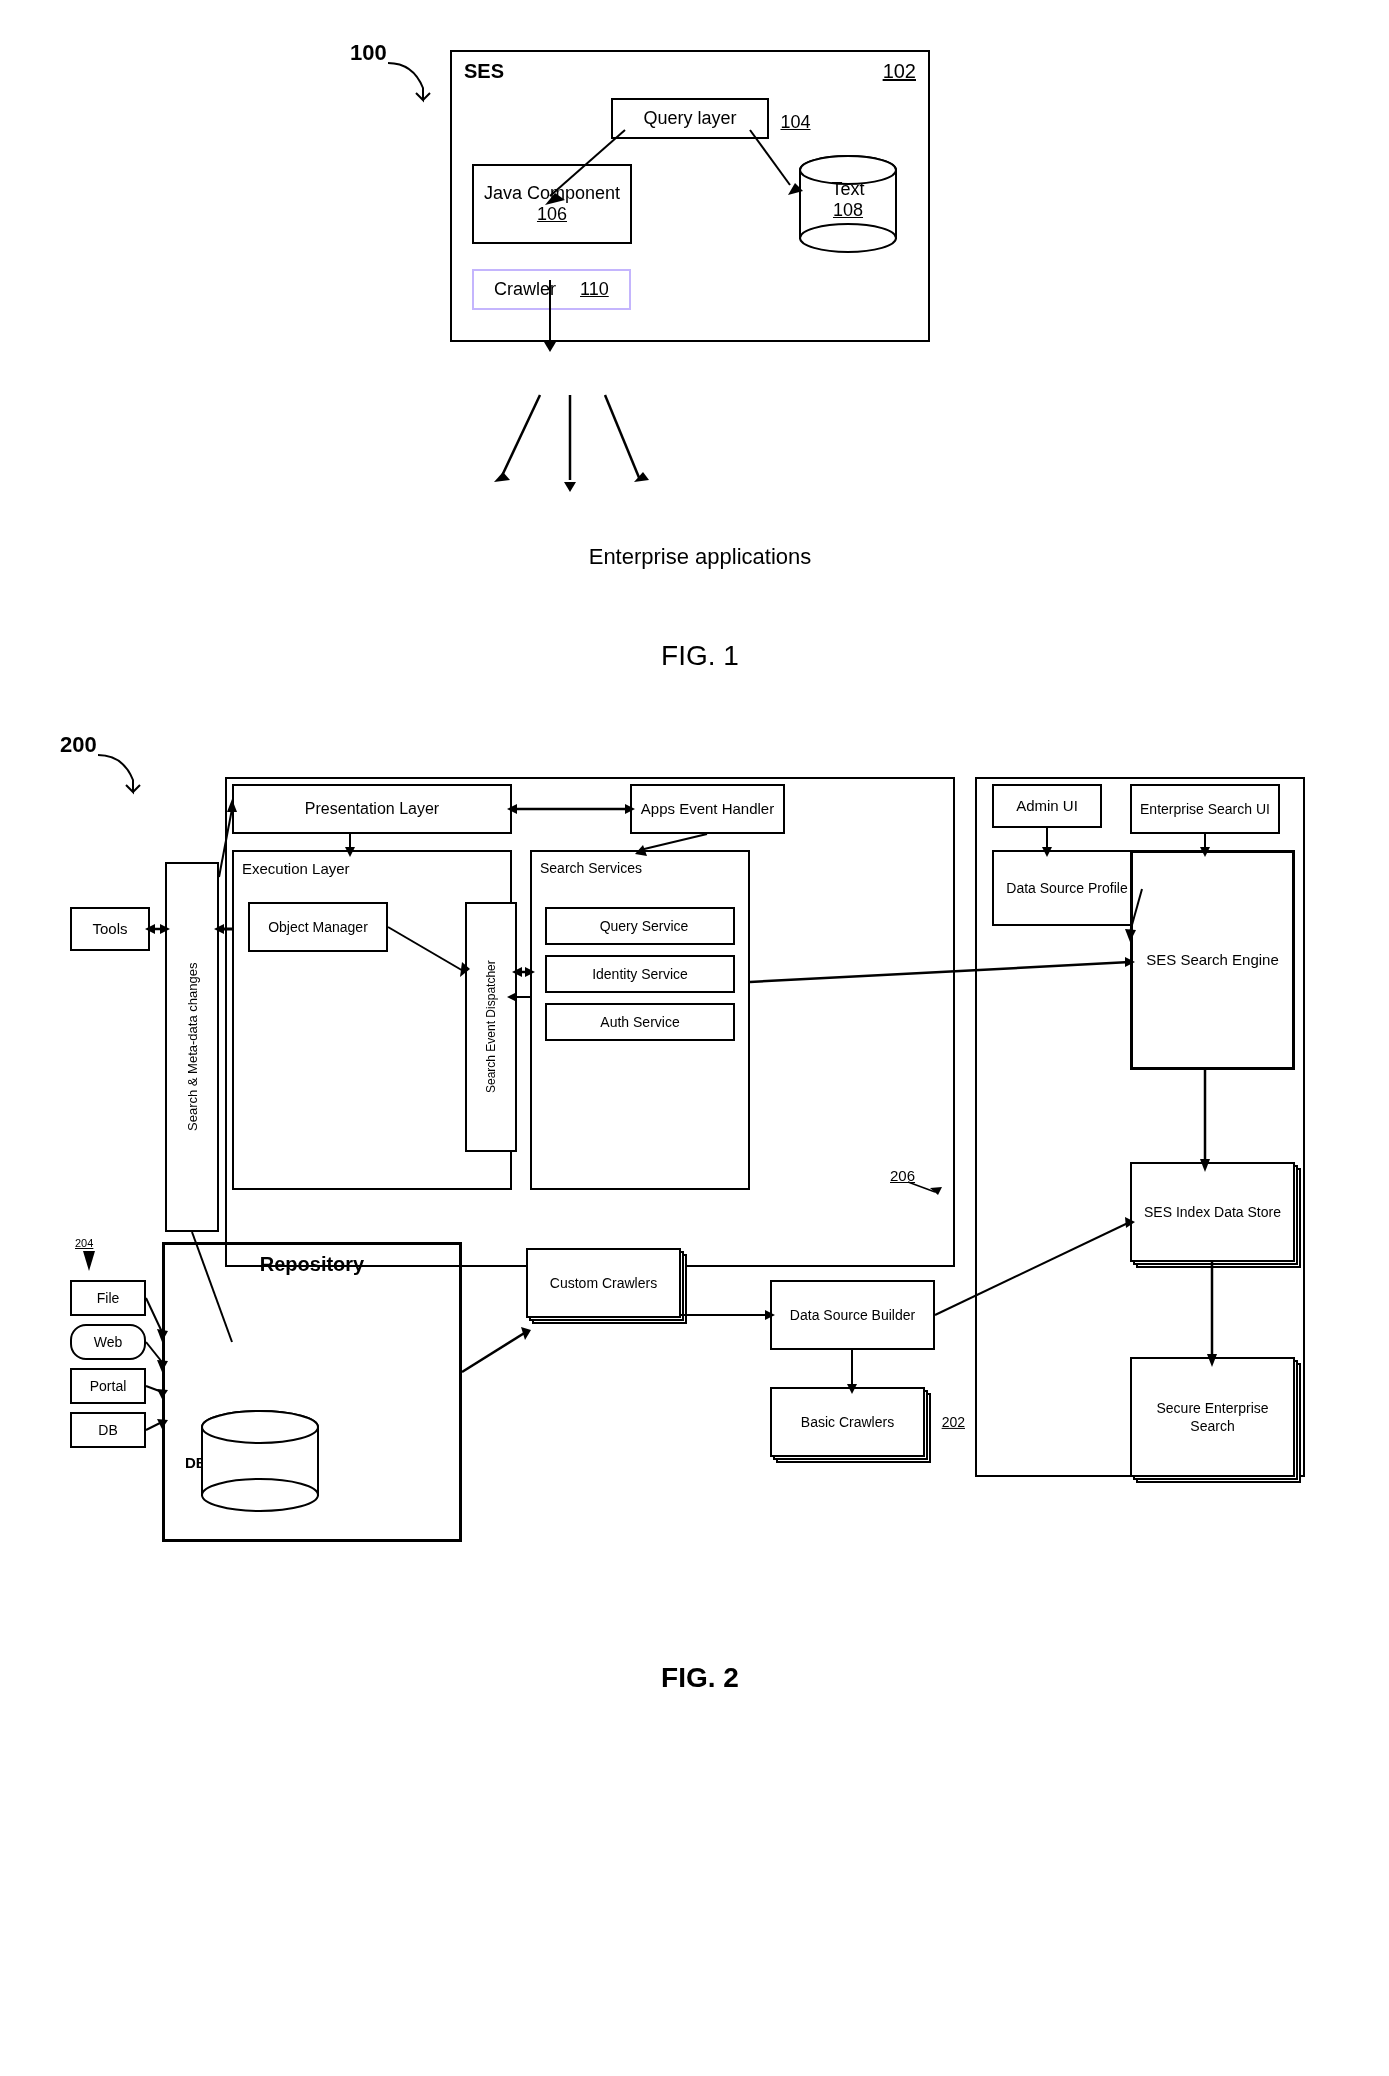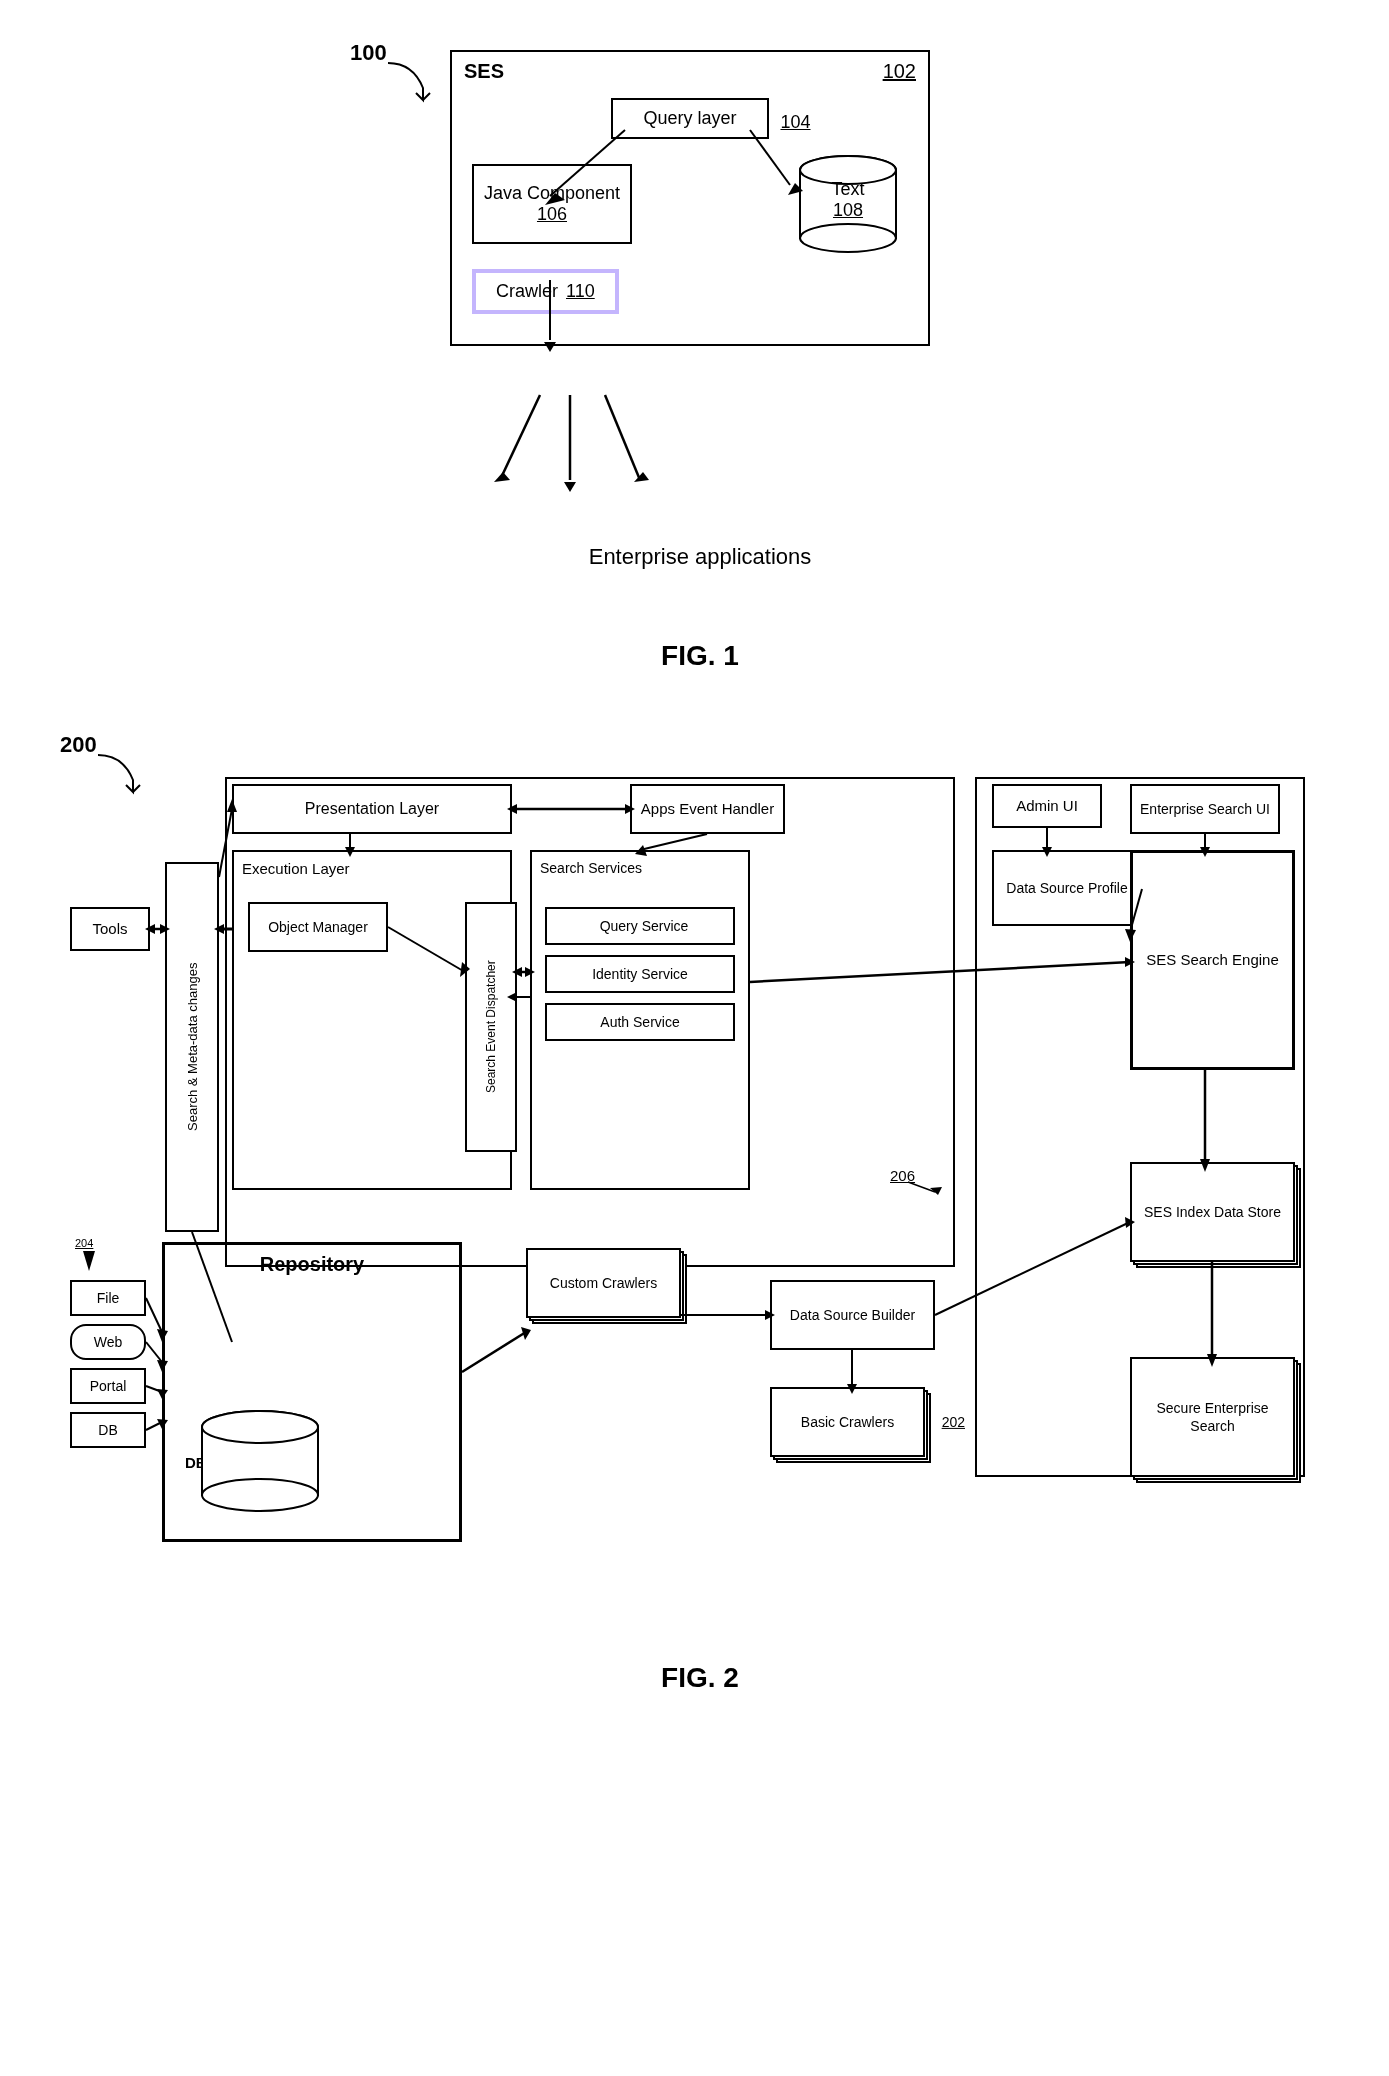--- a/index.html
+++ b/index.html
@@ -75,21 +75,21 @@
             <ellipse cx="55" cy="18" rx="48" ry="14" fill="#fff" stroke="#000" stroke-width="2"></ellipse>
           </svg>
           <div style="position:absolute; top:30px; left:50%; transform:translateX(-50%); text-align:center;">
             <div style="font-size:18px;">Text</div>
             <div style="font-size:18px;text-decoration:underline;">108</div>
           </div>
         </div>
       </div>
 
       <div style="margin-top:10px; display:flex; justify-content:flex-start; position:relative;">
-        <div style="border:4px solid #c4b5fd; padding:8px 20px; font-size:18px; position:relative; display:inline-flex; align-items:center; gap:8px;">
+        <div style="border:2px solid #c4b5fd; padding:8px 20px; font-size:18px; position:relative; display:inline-flex; align-items:center; gap:24px;">
           <span>Crawler</span>
           <span style="font-size:18px;text-decoration:underline;">110</span>
         </div>
       </div>
     </div>
 
     <svg style="position:absolute; top:10px; left:100px; pointer-events:none;" width="480" height="580">
 
       <line x1="175" y1="80" x2="100" y2="146" stroke="#000" stroke-width="2"></line>
       <polygon points="95,155 105,143 115,150" fill="#000"></polygon>
@@ -106,21 +106,21 @@
       <line x1="120" y1="345" x2="120" y2="430" stroke="#000" stroke-width="2.5"></line>
       <polygon points="114,432 120,442 126,432" fill="#000"></polygon>
 
       <line x1="155" y1="345" x2="190" y2="430" stroke="#000" stroke-width="2.5"></line>
       <polygon points="184,432 193,422 199,430" fill="#000"></polygon>
     </svg>
 
     <div style="position:absolute; bottom:50px; left:0; right:0; text-align:center; font-size:22px;">Enterprise applications</div>
   </div>
 
-  <div style="text-align:center; font-size:28px; font-weight:bold; margin-bottom:60px;">FIG. 1</div>
+  <div style="text-align:center; font-size:28px; font-weight:normal; margin-bottom:60px;">FIG. 1</div>
 
   <div style="position:relative;">
 
     <div style="font-size:22px; font-weight:bold; position:absolute; top:0; left:0;">200</div>
     <svg style="position:absolute;top:18px;left:28px;" width="60" height="50">
       <path d="M 10 5 Q 35 5 45 30 L 45 42 L 38 35 M 45 42 L 52 35" stroke="#000" stroke-width="2" fill="none"></path>
     </svg>
 
     <div class="fig2-diagram" style="position:relative; width:1260px; height:900px; margin:50px auto 0 auto;">
 

